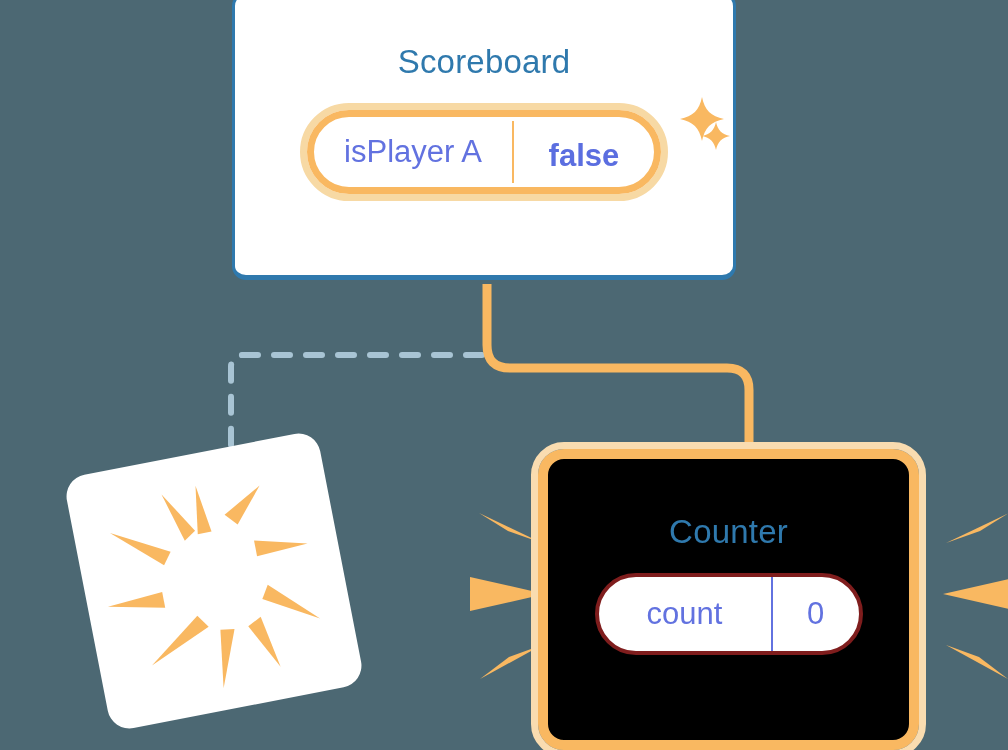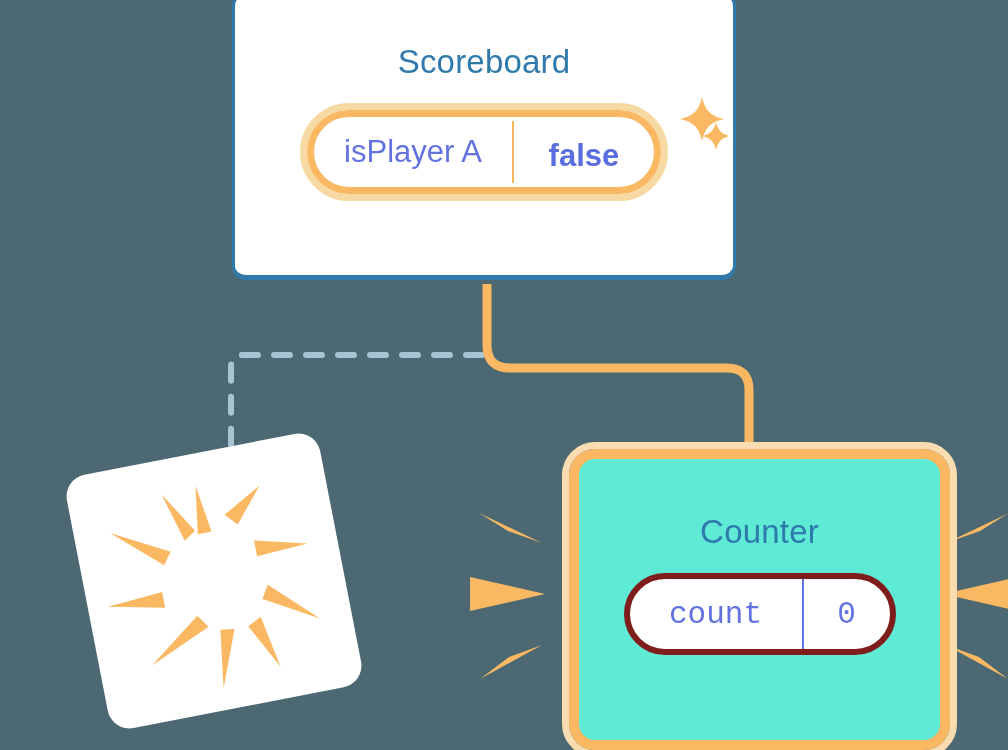--- a/index.html
+++ b/index.html
@@ -135,46 +135,45 @@
     position: absolute;
     left: 0;
     top: 0;
     width: 258px;
     height: 258px;
   }
 
   
   .card-counter {
     position: absolute;
-    left: 569px;
+    left: 538px;
     top: 449px;
     width: 381px;
     height: 301px;
-    background: #5eead4;
+    background: #000000;
     border: 10px solid #f9b861;
     border-radius: 26px;
     outline: 7px solid #f9dcb0;
     outline-offset: 0px;
     z-index: 3;
     box-sizing: border-box;
   }
   .card-counter .card-title {
     margin-top: 54px;
   }
 
   
   .pill-plain {
     display: flex;
     align-items: stretch;
-    border: 6px solid #7f1d1d;
+    border: 4px solid #7f1d1d;
     border-radius: 999px;
     background: #ffffff;
     height: 82px;
     box-sizing: border-box;
-    font-family: Liberation Mono, monospace;
   }
   .pill-plain .pill-key {
     display: flex;
     align-items: center;
     justify-content: center;
     padding: 0 34px;
     min-width: 172px;
     color: #6272e0;
     font-size: 31px;
     font-weight: 400;

